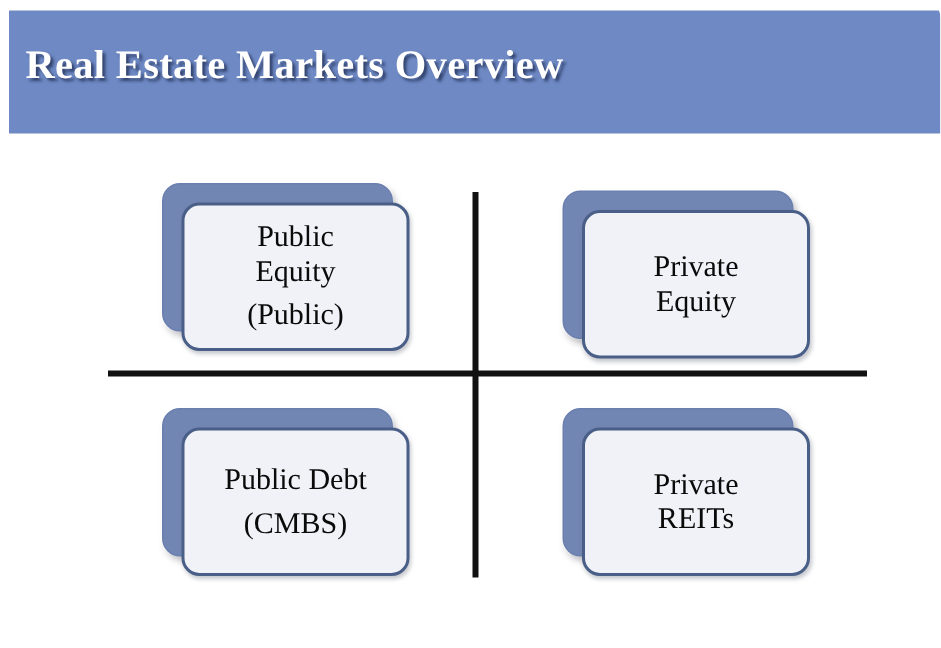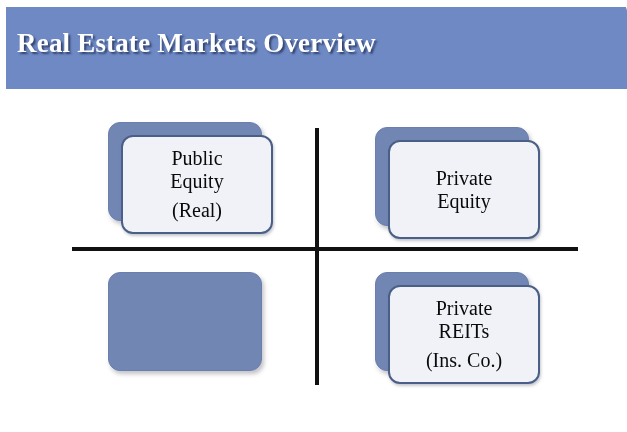--- a/index.html
+++ b/index.html
@@ -123,38 +123,41 @@
   </div>
 
   <div class="axis-line" id="axis-horizontal"></div>
   <div class="axis-line" id="axis-vertical"></div>
 
   <div class="card-group" id="group-public-equity">
     <div class="card-back"></div>
     <div class="card-front">
       <div class="card-line">Public</div>
       <div class="card-line">Equity</div>
-      <div class="card-sub">(Real)</div>
+      <div class="card-sub">(Public)</div>
     </div>
   </div>
 
   <div class="card-group" id="group-private-equity">
     <div class="card-back"></div>
     <div class="card-front">
       <div class="card-line">Private</div>
       <div class="card-line">Equity</div>
     </div>
   </div>
 
   <div class="card-group" id="group-public-debt">
     <div class="card-back"></div>
+    <div class="card-front">
+      <div class="card-line">Public Debt</div>
+      <div class="card-sub">(CMBS)</div>
+    </div>
   </div>
 
   <div class="card-group" id="group-private-debt">
     <div class="card-back"></div>
     <div class="card-front">
       <div class="card-line">Private</div>
       <div class="card-line">REITs</div>
-      <div class="card-sub">(Ins. Co.)</div>
     </div>
   </div>
 
 </div>
 
 </body></html>

